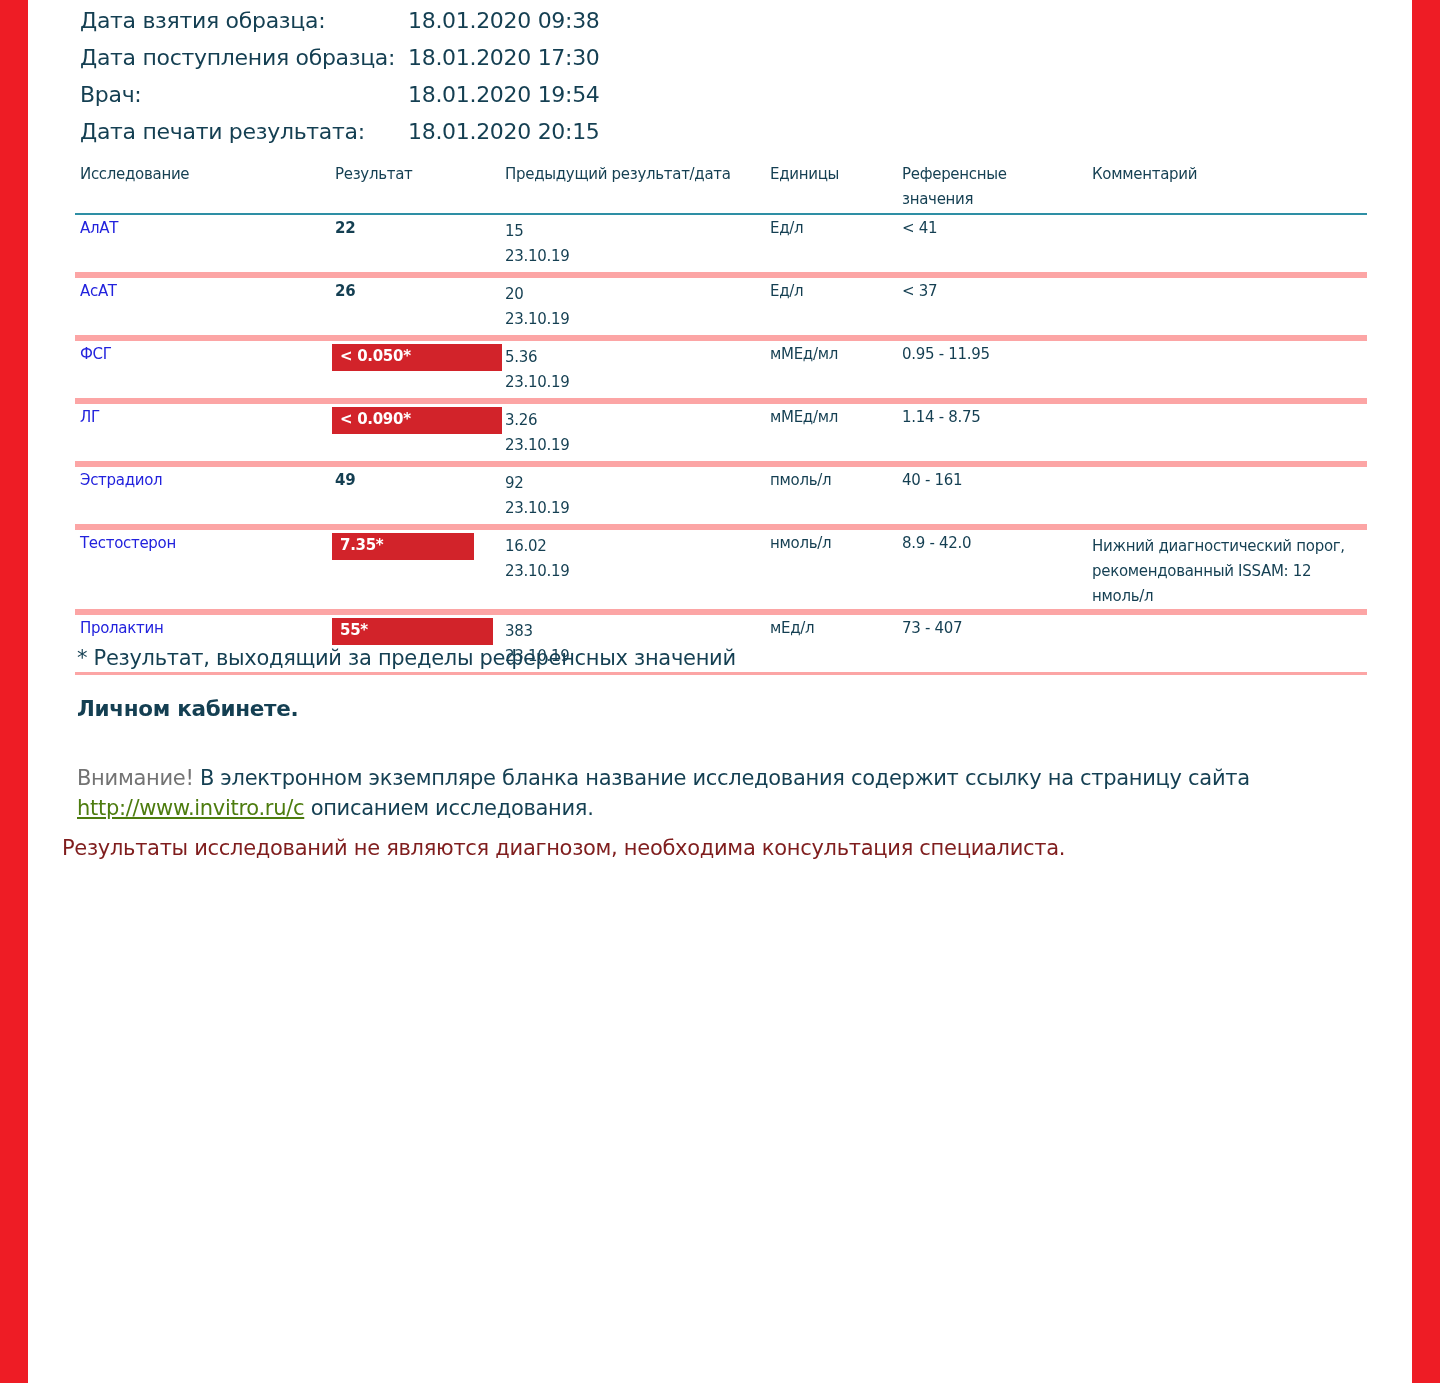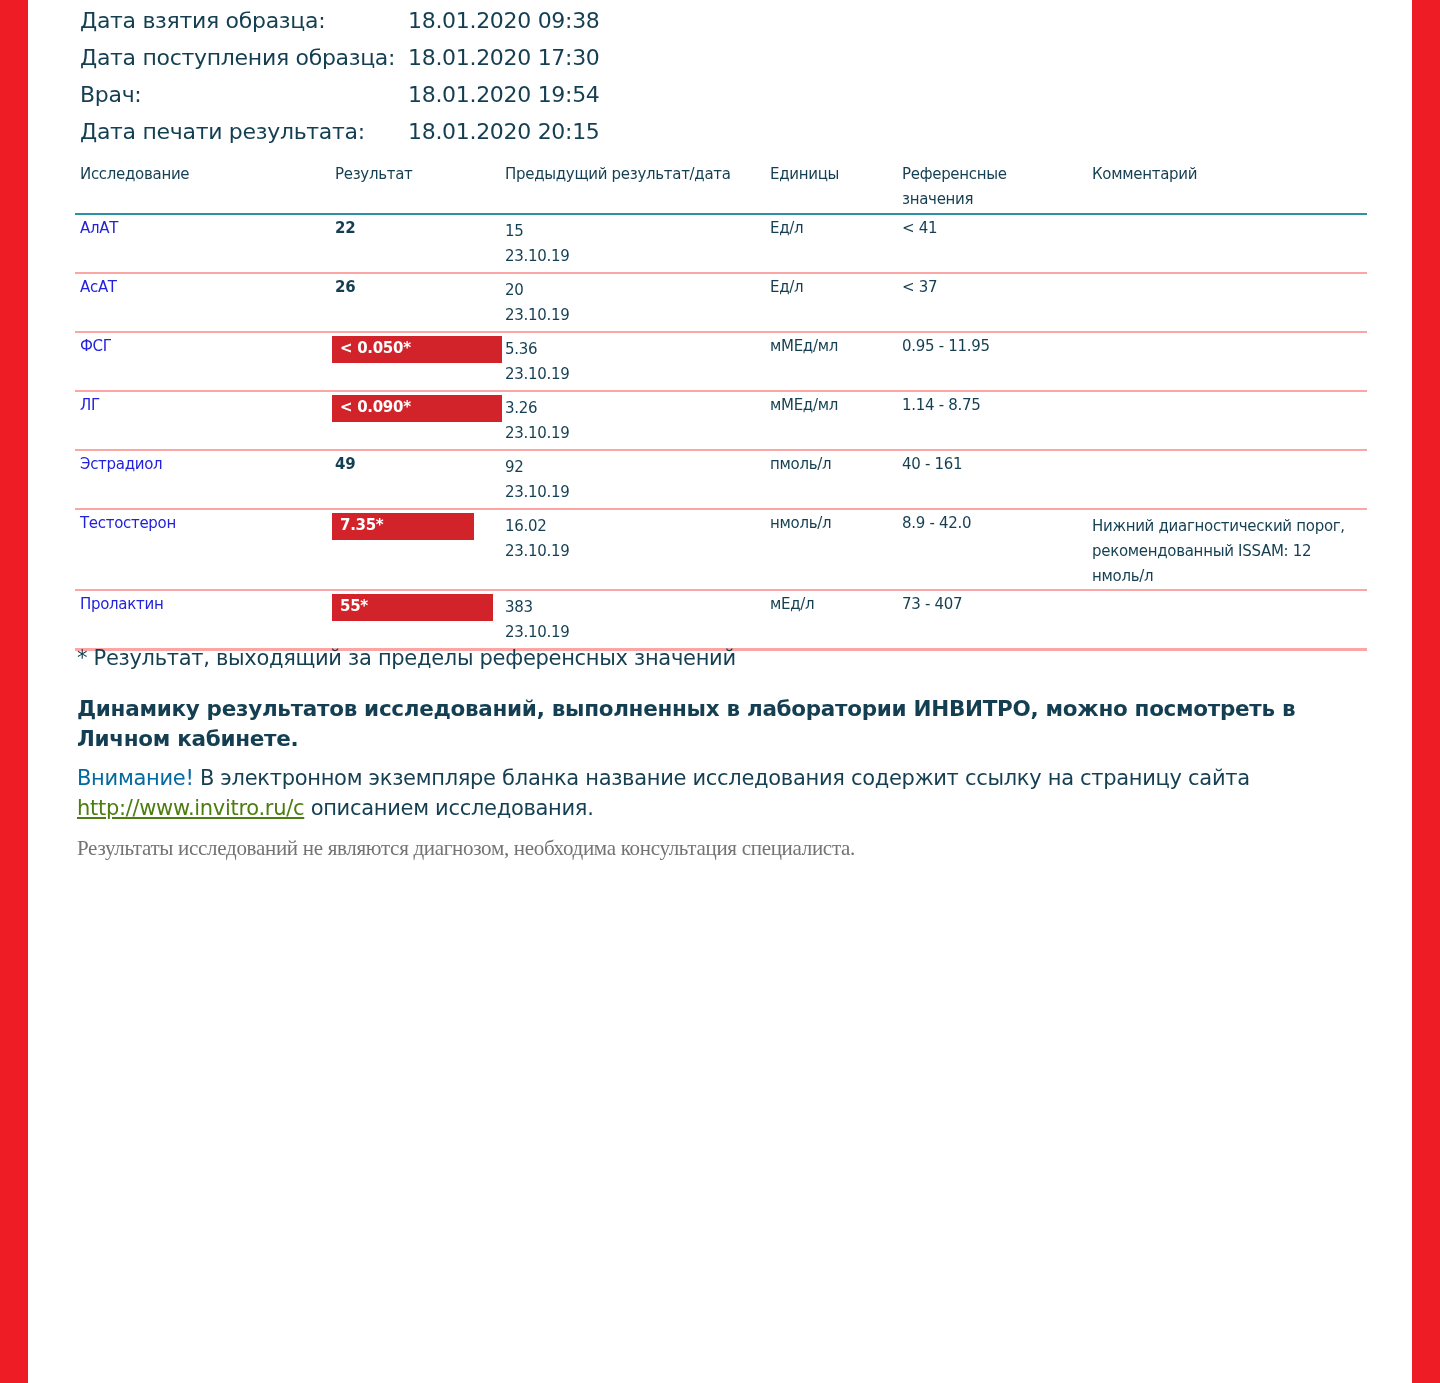--- a/index.html
+++ b/index.html
@@ -15,21 +15,21 @@
 
   
   .meta{position:absolute;left:80px;top:8px;font-size:22px;}
   .meta-row{height:37px;white-space:nowrap;}
   .meta-label{display:inline-block;width:328px;}
   .meta-value{display:inline-block;}
 
   
   .results{position:absolute;left:75px;top:161px;width:1292px;font-size:15px;}
   .thead{display:flex;border-bottom:2px solid #2e8fa5;padding:1px 0 1px;line-height:25px;min-height:50px;align-items:flex-start;}
-  .trow{display:flex;border-bottom:2px solid #fca5a5;padding-top:4px;min-height:53px;align-items:flex-start;box-sizing:content-box;}
+  .trow{display:flex;border-bottom:6px solid #fca5a5;padding-top:4px;min-height:53px;align-items:flex-start;box-sizing:content-box;}
   .trow.last{border-bottom-width:3px;}
   .c{box-sizing:border-box;padding-right:10px;}
   .c1{width:260px;padding-left:5px;}
   .c2{width:170px;}
   .c3{width:265px;line-height:25px;}
   .c4{width:132px;}
   .c5{width:190px;}
   .c6{flex:1;line-height:25px;padding-right:4px;}
   .analyte{color:#2222dd;cursor:pointer;}
   .resval{font-weight:bold;}
@@ -39,23 +39,23 @@
     white-space:nowrap;
   }
   .w158{width:170px;}
   .w142{width:142px;}
   .w161{width:161px;}
 
   
   .footnote{position:absolute;left:77px;top:646px;font-size:21px;}
   .dynamics{position:absolute;left:77px;top:694px;width:1290px;font-size:21.5px;font-weight:bold;line-height:30px;}
   .attention{position:absolute;left:77px;top:763px;width:1290px;font-size:21px;line-height:30px;}
-  .orange{color:#0369a1;}
+  .orange{color:#737373;}
   .link{color:#4d7c0f;text-decoration:underline;cursor:pointer;}
-  .disclaimer{position:absolute;left:77px;top:836px;width:1290px;font-size:21px;color:#737373;font-family:Liberation Serif, serif;}
+  .disclaimer{position:absolute;left:62px;top:836px;width:1290px;font-size:21px;color:#7f1d1d;}
 </style>
 </head>
 <body>
 
 <div class="doc">
   <div class="edge-bar left"></div>
   <div class="edge-bar right"></div>
 
   <div class="meta">
     <div class="meta-row">
@@ -163,21 +163,20 @@
       </div>
       <div class="c c4">мЕд/л</div>
       <div class="c c5">73 - 407</div>
       <div class="c c6"></div>
     </div>
   </div>
 
   <div class="footnote">* Результат, выходящий за пределы референсных значений</div>
 
   <div class="dynamics">
-    <div>Динамику результатов исследований, выполненных в лаборатории ИНВИТРО, можно посмотреть в</div>
     <div>Личном кабинете.</div>
   </div>
 
   <div class="attention">
     <span class="orange">Внимание!</span><span> В электронном экземпляре бланка название исследования содержит ссылку на страницу сайта</span><br>
     <span class="link">http://www.invitro.ru/с</span><span> описанием исследования.</span>
   </div>
 
   <div class="disclaimer">Результаты исследований не являются диагнозом, необходима консультация специалиста.</div>
 </div>

